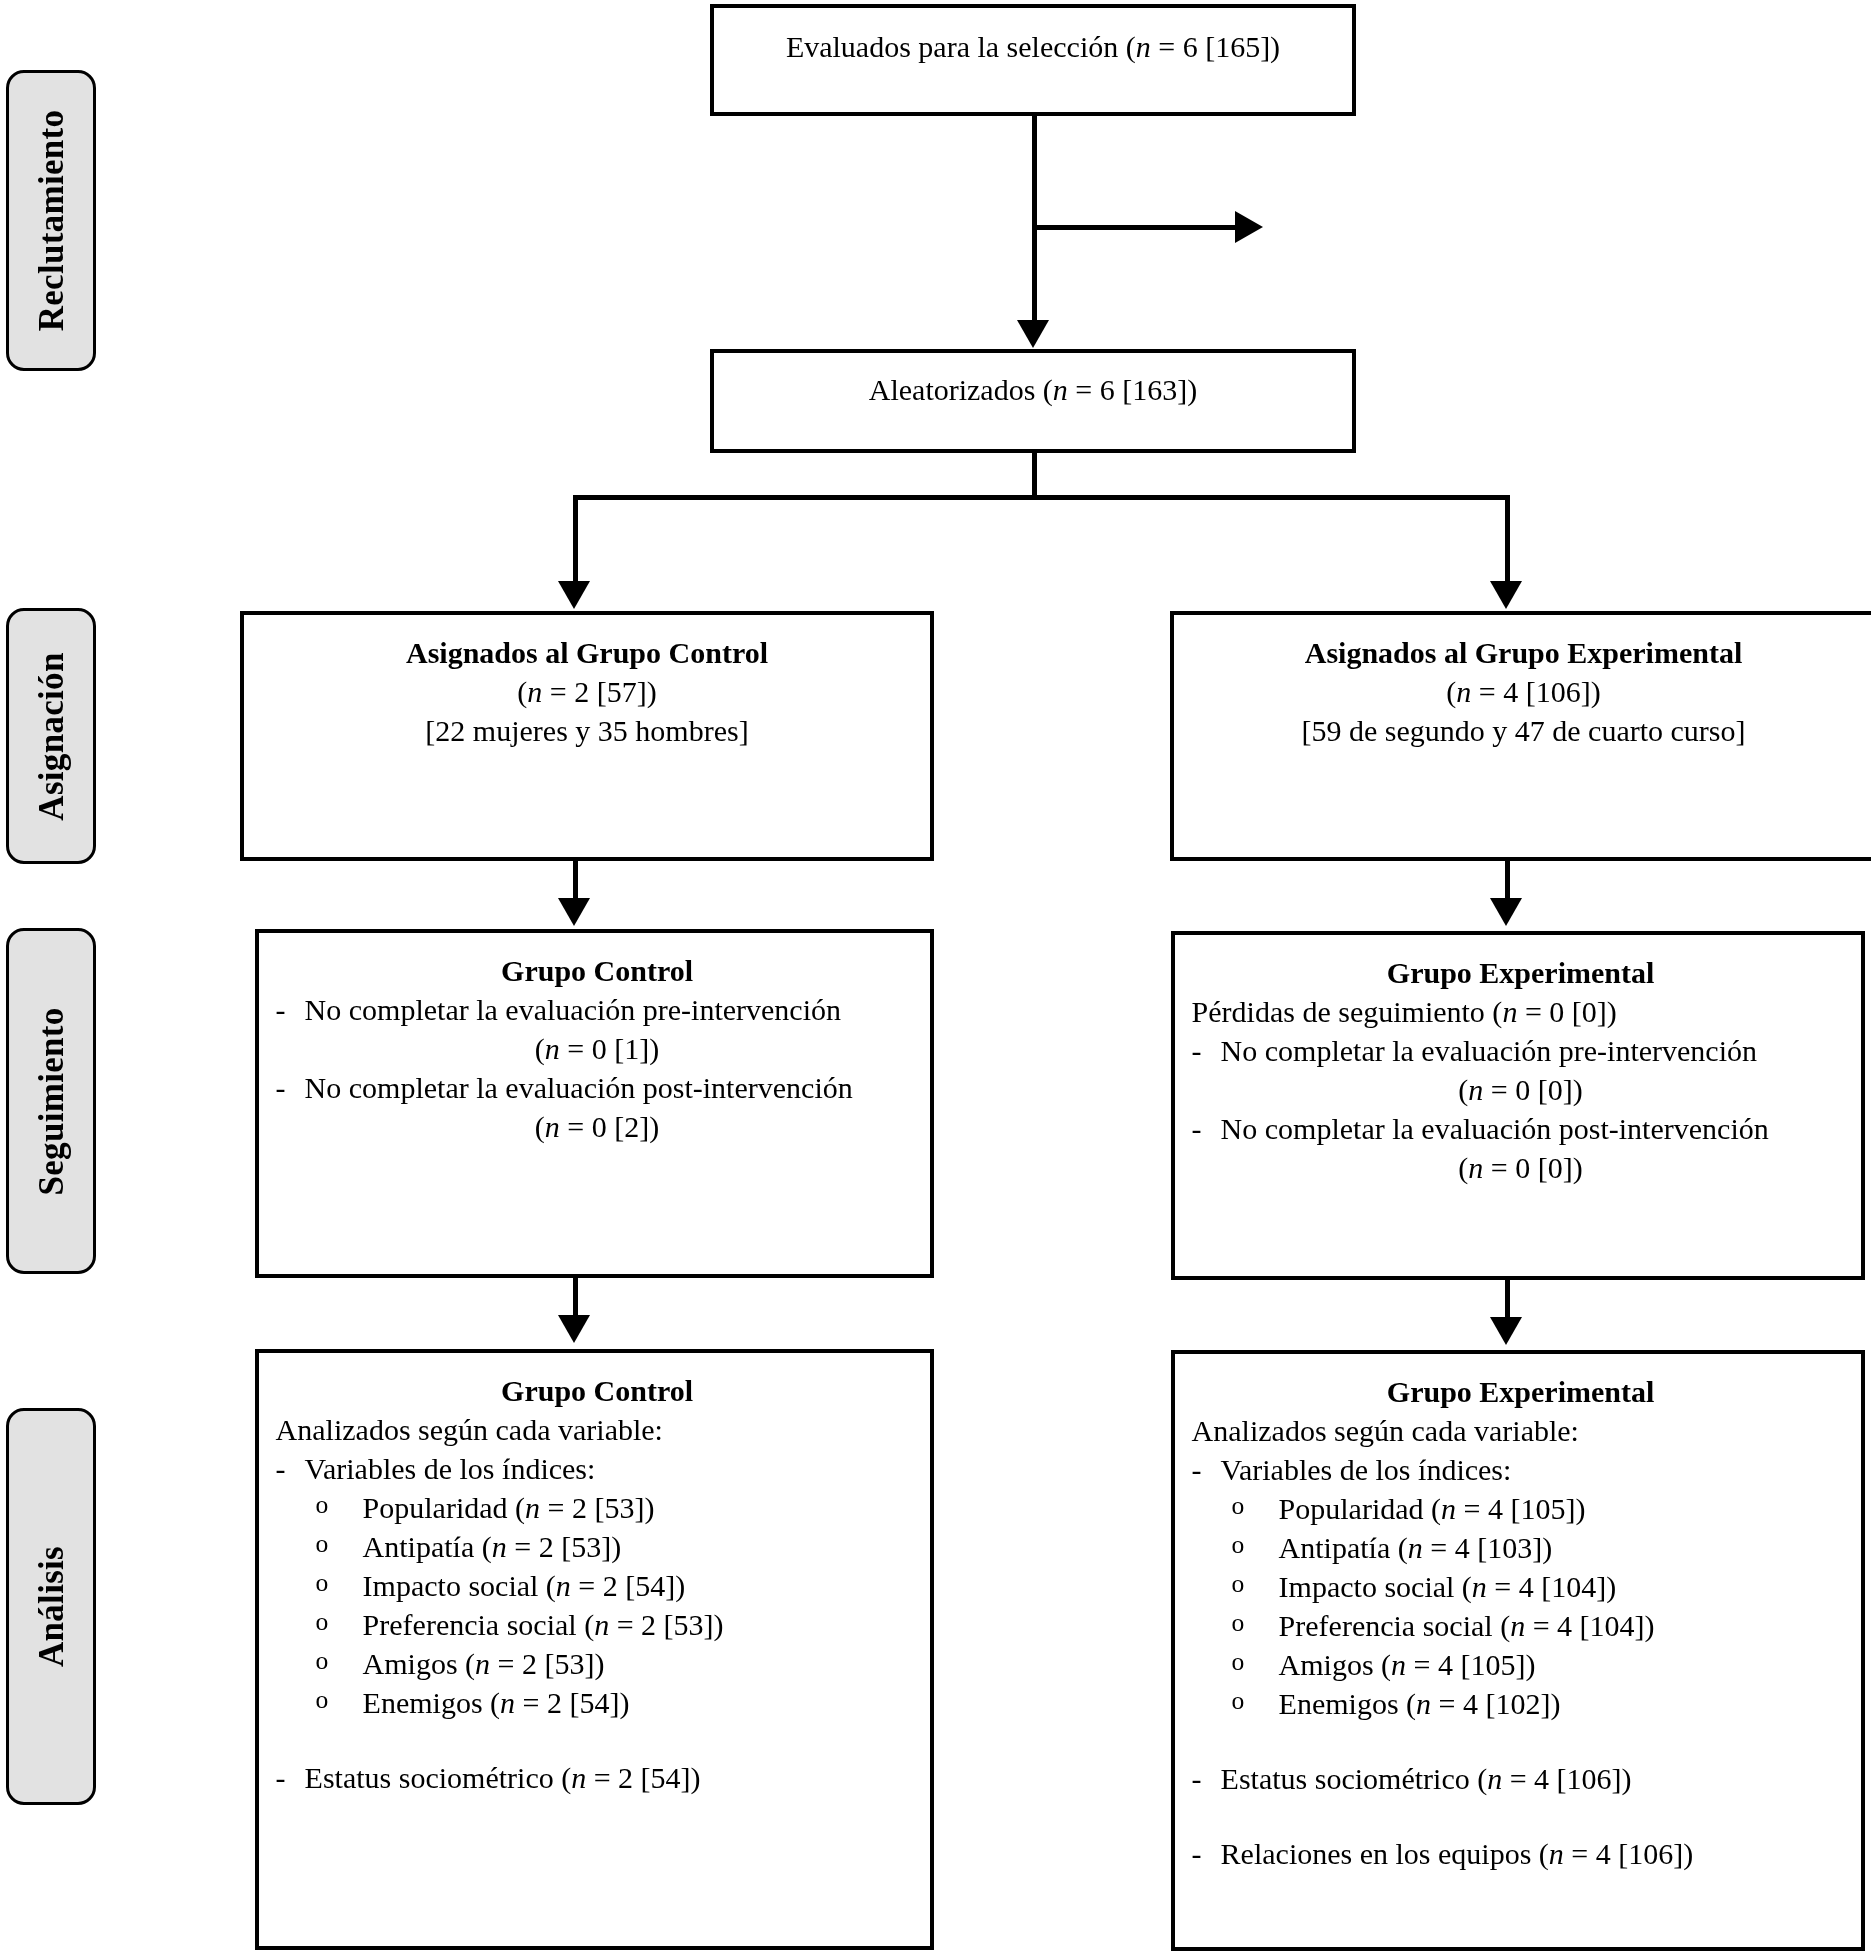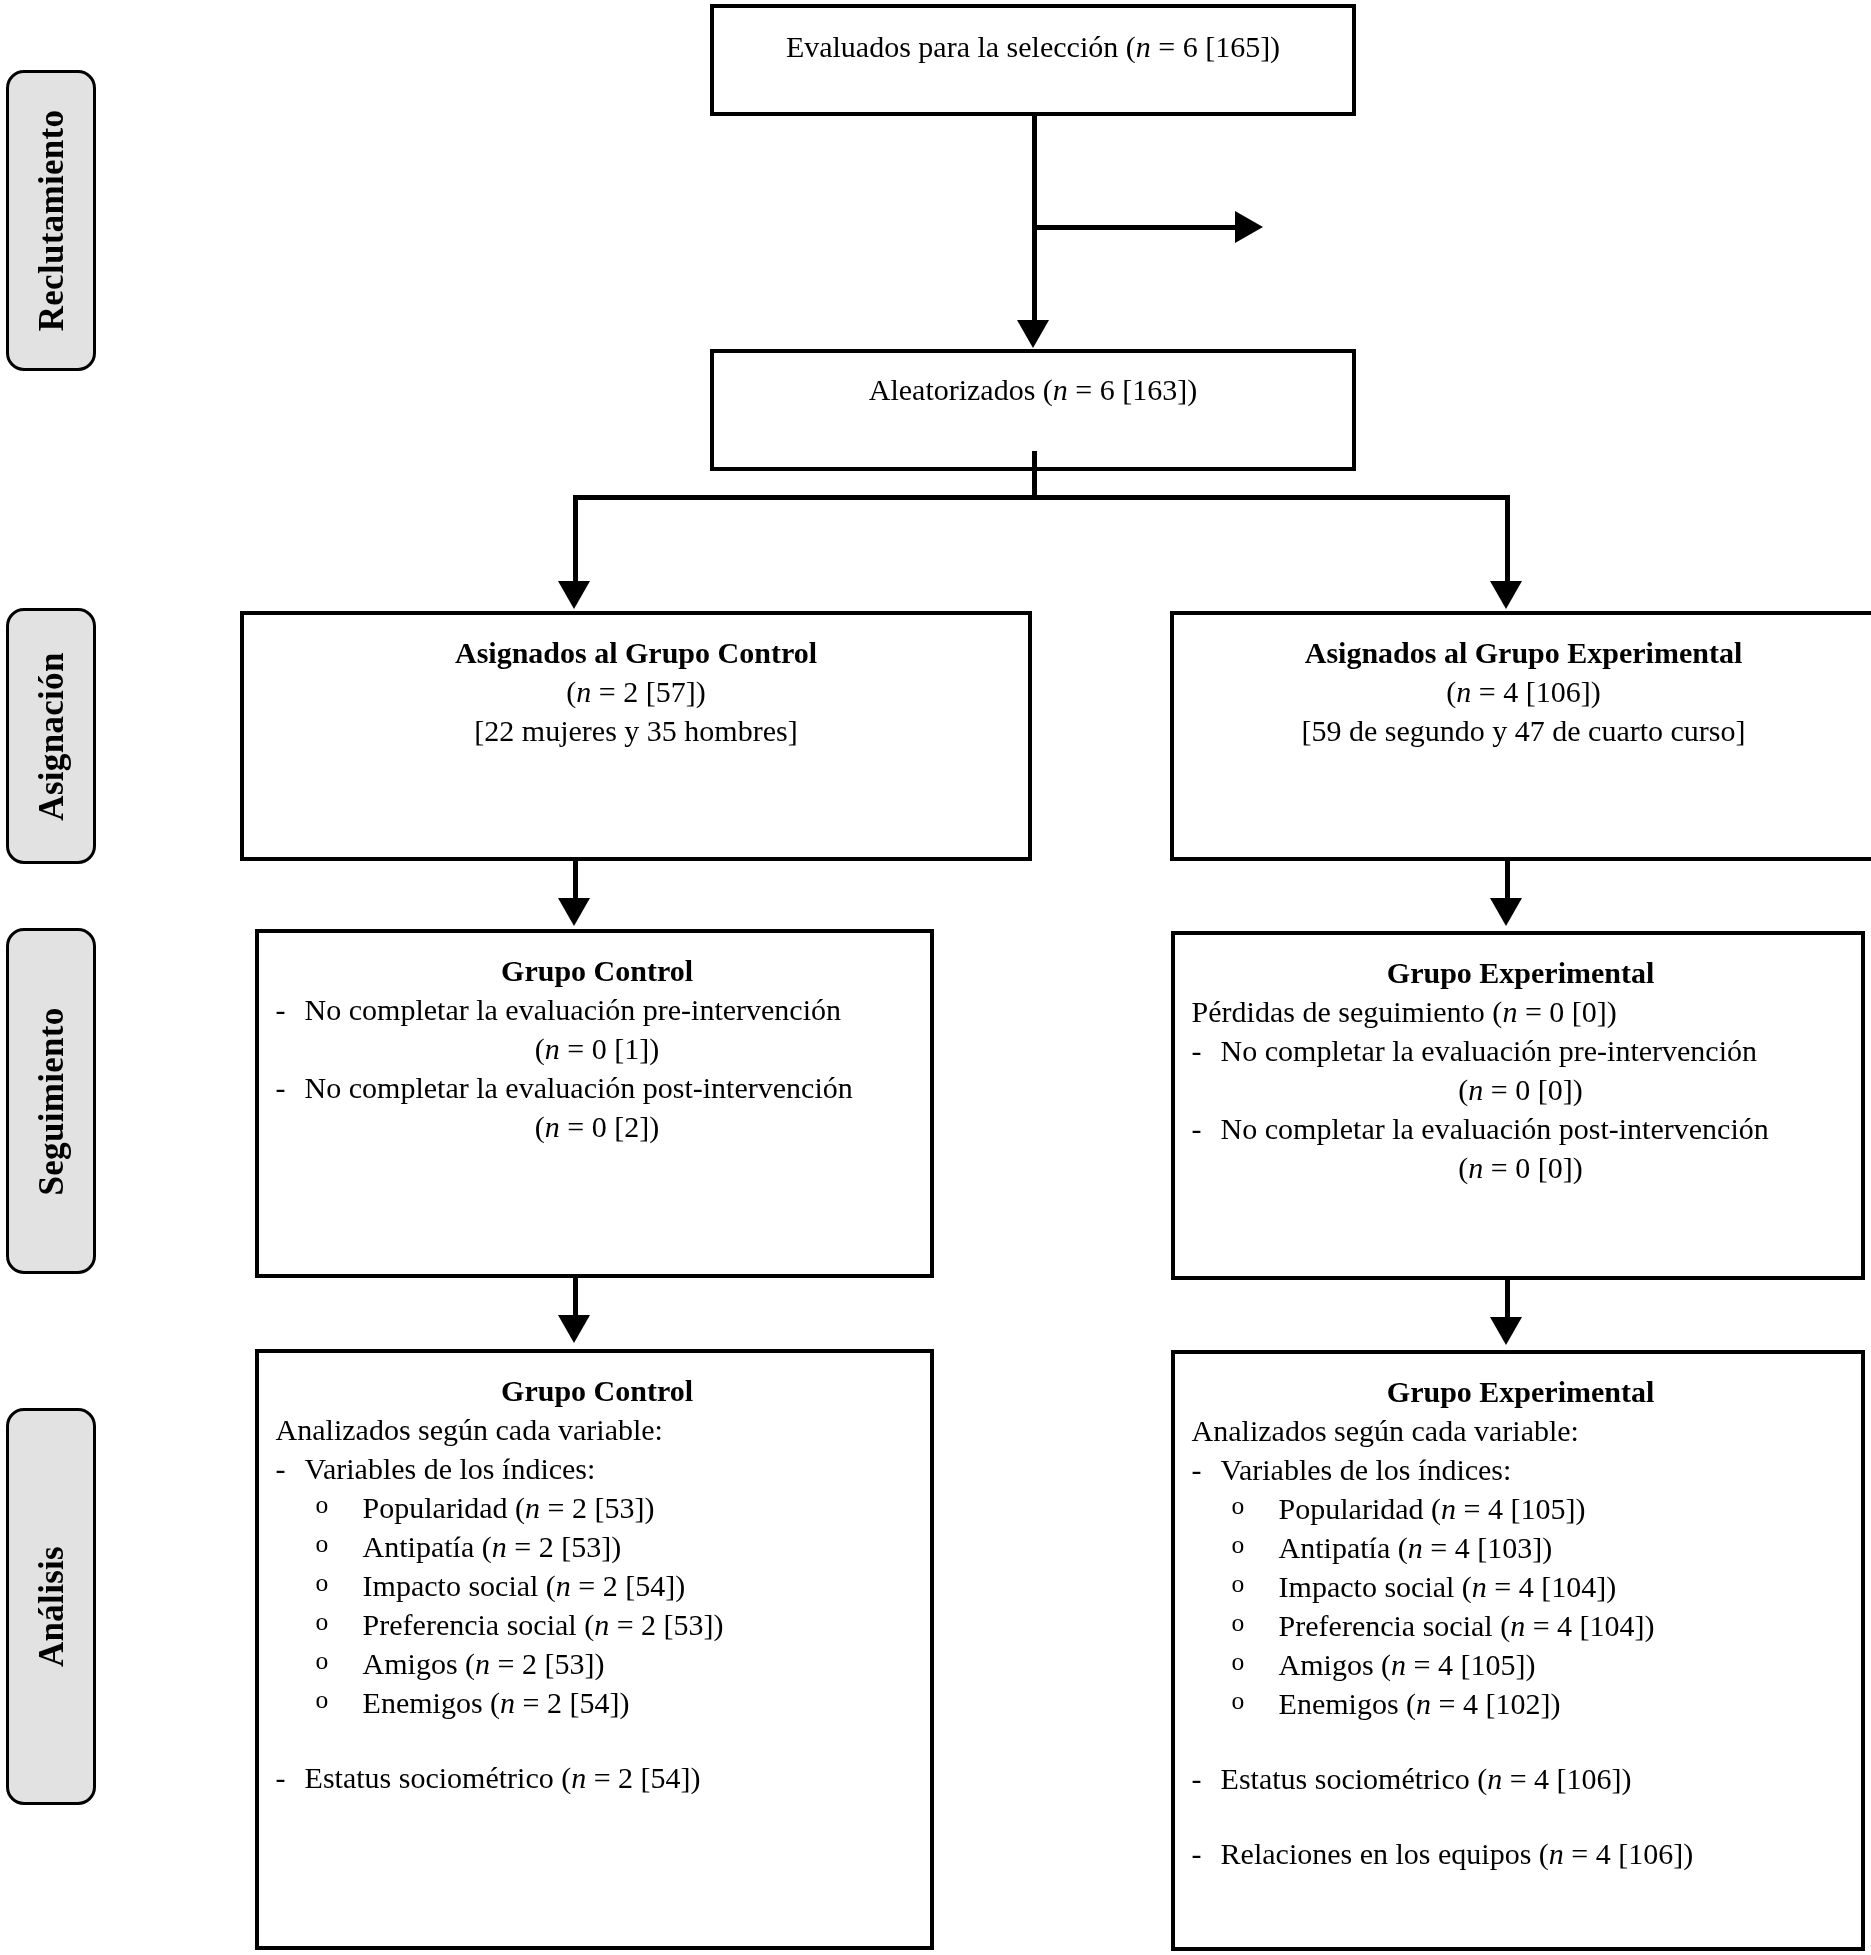--- a/index.html
+++ b/index.html
@@ -130,32 +130,32 @@
     <div class="line ctr">Evaluados para la selección (<i>n</i> = 6 [165])</div>
   </div>
 
   <div class="vline" style="left:1032px; top:116px; width:4.5px; height:208px;"></div>
   <div class="arrow-down" style="left:1017px; top:320px;"></div>
 
   <div class="hline" style="left:1032px; top:225px; width:208px; height:4.5px;"></div>
   <div class="arrow-right" style="left:1235px; top:211px;"></div>
 
 
-  <div class="box" style="left:710px; top:349px; width:646px; height:122px; display:flex; align-items:flex-start; justify-content:center; padding-top:16.6px;">
+  <div class="box" style="left:710px; top:349px; width:646px; height:104px; display:flex; align-items:flex-start; justify-content:center; padding-top:16.6px;">
     <div class="line ctr">Aleatorizados (<i>n</i> = 6 [163])</div>
   </div>
 
   <div class="vline" style="left:1032px; top:451px; width:4.5px; height:49px;"></div>
   <div class="hline" style="left:575px; top:495px; width:934px; height:4.5px;"></div>
   <div class="vline" style="left:573px; top:495px; width:4.5px; height:90px;"></div>
   <div class="arrow-down" style="left:558px; top:581px;"></div>
   <div class="vline" style="left:1505px; top:495px; width:4.5px; height:90px;"></div>
   <div class="arrow-down" style="left:1490px; top:581px;"></div>
 
-  <div class="box" style="left:240px; top:611px; width:792px; height:250px; padding-top:18px;">
+  <div class="box" style="left:240px; top:611px; width:694px; height:250px; padding-top:18px;">
     <div class="line ctr bold">Asignados al Grupo Control</div>
     <div class="line ctr">(<i>n</i> = 2 [57])</div>
     <div class="line ctr">[22 mujeres y 35 hombres]</div>
   </div>
 
   <div class="box" style="left:1158px; top:611px; width:707px; height:250px; padding-top:18px;margin-left:12px;">
     <div class="line ctr bold">Asignados al Grupo Experimental</div>
     <div class="line ctr">(<i>n</i> = 4 [106])</div>
     <div class="line ctr">[59 de segundo y 47 de cuarto curso]</div>
   </div>

